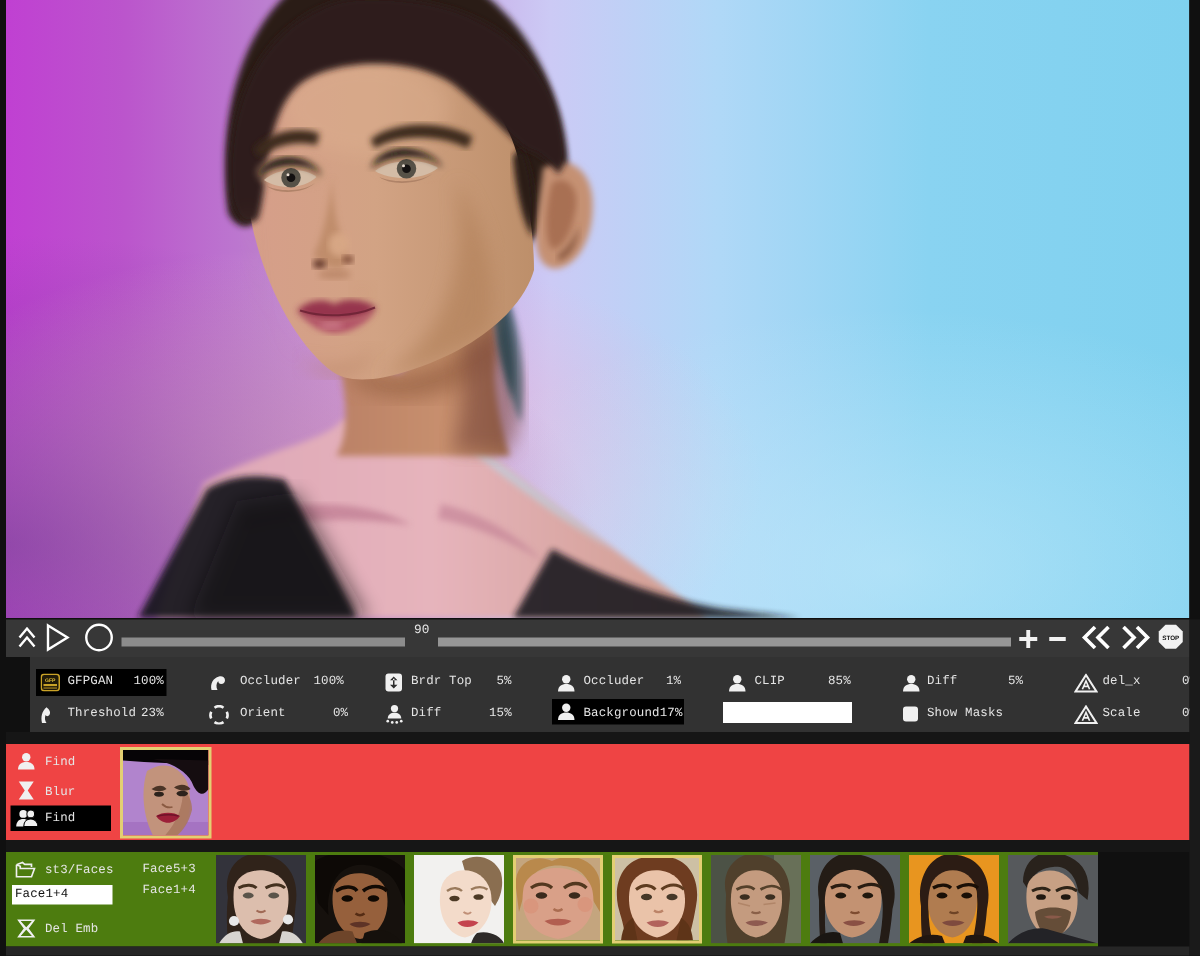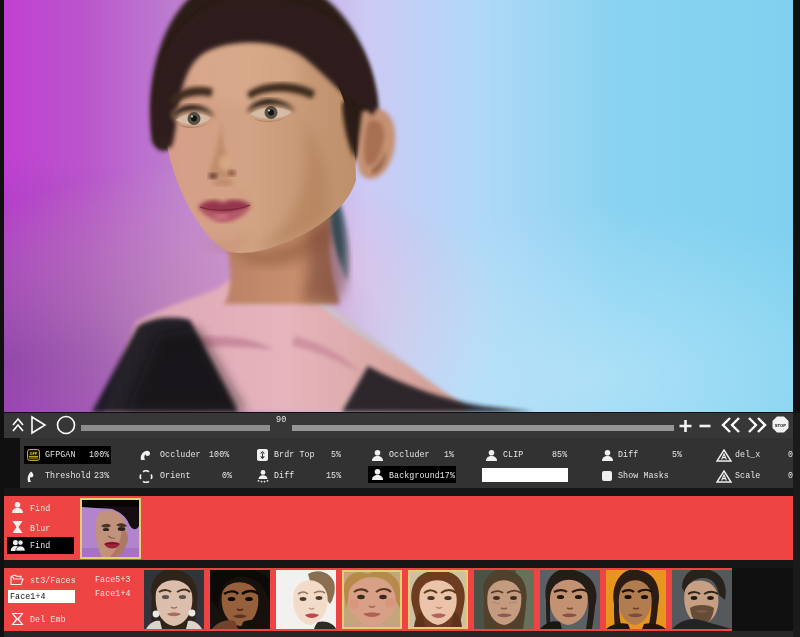--- a/index.html
+++ b/index.html
@@ -3,21 +3,21 @@
 *{margin:0;padding:0;box-sizing:border-box}
 html,body{width:800px;height:637px;background:#101010;overflow:hidden;font-family:"Liberation Mono",monospace}
 #app{position:absolute;top:0;left:0;width:800px;height:637px}
 .abs{position:absolute}
 #video{left:4px;top:0;width:789px;height:412px;overflow:hidden}
 #ctrl{left:4px;top:413px;width:789px;height:25px;background:#373737}
 #params{left:20px;top:438px;width:773px;height:50px;background:#323232}
 #sep1{left:4px;top:488px;width:789px;height:8px;background:#161616}
 #found{left:4px;top:496px;width:789px;height:64px;background:#ef4444}
 #sep2{left:4px;top:560px;width:789px;height:8px;background:#161616}
-#bottom{left:4px;top:568px;width:728px;height:63px;background:#ef4444}
+#bottom{left:4px;top:568px;width:728px;height:63px;background:#4d7c0f}
 #bstrip{left:4px;top:631px;width:789px;height:6px;background:#262626}
 .t{position:absolute;color:#e6e6e6;font-size:8.3px;font-weight:normal;letter-spacing:0.1px;white-space:pre;opacity:0.999;transform:translateZ(0)}
 .ico{position:absolute}
 .selbox{position:absolute;background:#000}
 .inp{position:absolute;background:#fff}
 </style></head>
 <body>
 <div id="app">
 
 <div class="abs" id="video">

